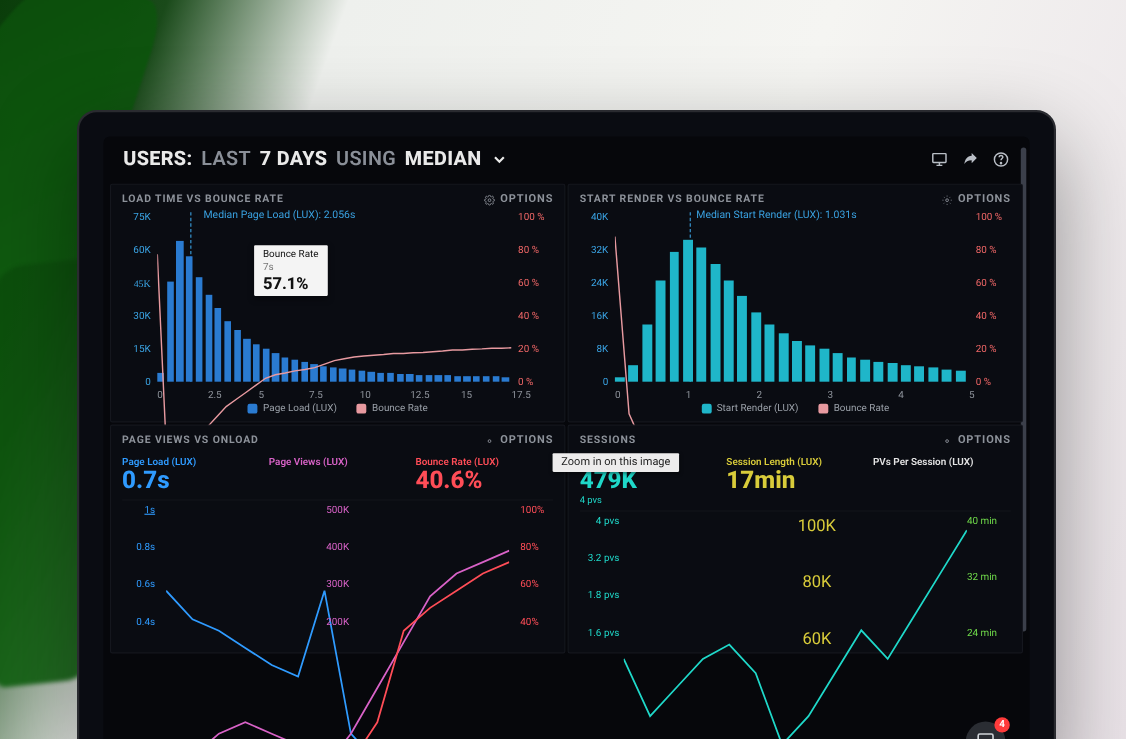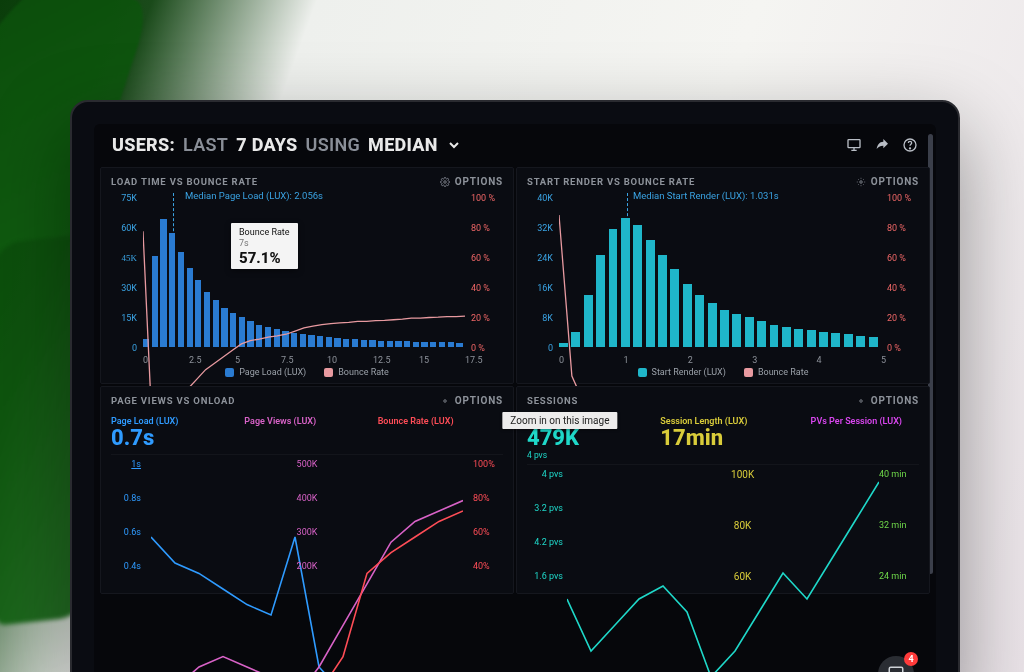--- a/index.html
+++ b/index.html
@@ -59,28 +59,28 @@
 
   .kpi-row { display:flex; justify-content:space-between; gap:8px; border-bottom:1px solid rgba(255,255,255,0.04); padding:6px 0 4px 0; }
   .kpi { flex:1; }
   .kpi .lab { font-size:9px; font-weight:600; }
   .kpi .val { font-size:22px; font-weight:800; line-height:1.1; }
   .c-blue { color:#2f9bff; }
   .c-pink { color:#d862c7; }
   .c-red { color:#ff4d57; }
   .c-teal { color:#1fd8c9; }
   .c-yel { color:#d9cc3a; }
-  .c-grn { color:#d946ef;text-align:center; }
+  .c-grn { color:#e5e5e5; }
 
   .plot2 { position:relative; height:120px; margin-top:4px; }
   .yl2 { position:absolute; left:0; width:30px; text-align:right; font-size:9px; color:#2f9bff;}
   .ym2 { position:absolute; left:50%; transform:translateX(-50%); font-size:9px; color:#d862c7;}
   .yr2 { position:absolute; right:0; width:30px; text-align:left; font-size:9px; color:#ff4d57;}
   .yl2b { position:absolute; left:0; width:36px; text-align:right; font-size:9px; color:#1fd8c9;}
-  .ym2b { position:absolute; left:55%; transform:translateX(-50%); font-size:10px; color:#d9cc3a;}
+  .ym2b { position:absolute; left:55%; transform:translateX(-50%); font-size:15px; color:#d9cc3a;}
   .yr2b { position:absolute; right:0; width:40px; text-align:left; font-size:9px; color:#6fd94a;}
   .area2 { position:absolute; left:40px; right:40px; top:0; bottom:12px;}
 
   .zoombar { position:absolute; left:50%; transform:translateX(-11%); top:288px; background:#edecec; color:#222; font-size:10px; padding:3px 8px; border-radius:1px; box-shadow:0 1px 3px rgba(0,0,0,0.4); z-index:5;}
 
   .chat { position:absolute; right:22px; bottom:6px; width:36px; height:36px; border-radius:50%; background:#2a2d33; display:flex; align-items:center; justify-content:center; z-index:6;}
   .chat .badge { position:absolute; top:-4px; right:-4px; background:#ff3b3b; color:#fff; font-size:9px; width:14px; height:14px; border-radius:50%; display:flex; align-items:center; justify-content:center; font-weight:700;}
   .chat svg { width:18px; height:18px; }
 </style>
 </head>
@@ -293,20 +293,21 @@
         <div class="kpi-row" id="kpi3">
             <div class="kpi c-blue">
               <div class="lab">Page Load (LUX)</div>
               <div class="val">0.7s</div>
             </div>
             <div class="kpi c-pink">
               <div class="lab">Page Views (LUX)</div>
             </div>
             <div class="kpi c-red">
               <div class="lab">Bounce Rate (LUX)</div>
+              <div class="val">40.6%</div>
             </div>
           </div>
         <div class="plot2" id="plot3">
           <svg class="area2" id="line3" preserveAspectRatio="none" viewBox="0 0 100 100">
               <path d="M0,25 L7.6923076923076925,33.33333333333333 L15.384615384615385,36.66666666666666 L23.076923076923077,41.666666666666664 L30.76923076923077,46.666666666666664 L38.46153846153847,50.000000000000014 L46.15384615384615,25 L53.84615384615385,66.66666666666667 L61.53846153846154,75 L69.23076923076923,83.33333333333334 L76.92307692307693,86.66666666666667 L84.61538461538461,90 L92.3076923076923,86.66666666666667 L100,83.33333333333334" stroke="#2f9bff" stroke-width="1.6" fill="none" vector-effect="non-scaling-stroke"></path>
               <path d="M0,80 L7.6923076923076925,73.33333333333333 L15.384615384615385,66.66666666666667 L23.076923076923077,63.333333333333336 L30.76923076923077,66.66666666666667 L38.46153846153847,70 L46.15384615384615,76.66666666666667 L53.84615384615385,66.66666666666667 L61.53846153846154,53.333333333333336 L69.23076923076923,40 L76.92307692307693,26.66666666666667 L84.61538461538461,20 L92.3076923076923,16.666666666666657 L100,13.333333333333329" stroke="#d862c7" stroke-width="1.6" fill="none" vector-effect="non-scaling-stroke"></path>
               <path d="M0,91.66666666666667 L7.6923076923076925,93.33333333333333 L15.384615384615385,95 L23.076923076923077,96.66666666666667 L30.76923076923077,98.33333333333333 L38.46153846153847,100 L46.15384615384615,70 L53.84615384615385,75 L61.53846153846154,63.333333333333336 L69.23076923076923,36.66666666666667 L76.92307692307693,30 L84.61538461538461,25 L92.3076923076923,20 L100,16.666666666666657" stroke="#ff4d57" stroke-width="1.6" fill="none" vector-effect="non-scaling-stroke"></path>
             </svg>
         <div class="yl2" style="top: 0%; text-decoration: underline;">1s</div>
             <div class="yl2" style="top: 28.3333%;">0.8s</div>
@@ -348,21 +349,21 @@
             </div>
           </div>
         <div class="plot2" id="plot4">
           <svg class="area2" id="line4" preserveAspectRatio="none" viewBox="0 0 100 100">
               <path d="M0,41.666666666666664 L7.6923076923076925,58.33333333333333 L15.384615384615385,50.000000000000014 L23.076923076923077,41.666666666666664 L30.76923076923077,37.5 L38.46153846153847,45.833333333333336 L46.15384615384615,66.66666666666667 L53.84615384615385,58.33333333333333 L61.53846153846154,45.833333333333336 L69.23076923076923,33.33333333333333 L76.92307692307693,41.666666666666664 L84.61538461538461,29.16666666666667 L92.3076923076923,16.666666666666657 L100,4.166666666666671" stroke="#1fd8c9" stroke-width="1.6" fill="none" vector-effect="non-scaling-stroke"></path>
               <path d="M0,249.925 L7.6923076923076925,249.93 L15.384615384615385,249.935 L23.076923076923077,249.9375 L30.76923076923077,249.94 L38.46153846153847,249.9425 L46.15384615384615,249.945 L53.84615384615385,249.9425 L61.53846153846154,249.94 L69.23076923076923,249.935 L76.92307692307693,249.93 L84.61538461538461,249.92000000000002 L92.3076923076923,249.91 L100,249.9" stroke="#d9cc3a" stroke-width="1.6" fill="none" vector-effect="non-scaling-stroke"></path>
               <path d="M0,-343.75 L7.6923076923076925,-312.5 L15.384615384615385,-281.25 L23.076923076923077,-250 L30.76923076923077,-237.5 L38.46153846153847,-218.75 L46.15384615384615,-187.5 L53.84615384615385,-200 L61.53846153846154,-218.75 L69.23076923076923,-250 L76.92307692307693,-281.25 L84.61538461538461,-312.5 L92.3076923076923,-350 L100,-375" stroke="#6fd94a" stroke-width="1.6" fill="none" vector-effect="non-scaling-stroke"></path>
             </svg>
         <div class="yl2b" style="top: 0%;">4 pvs</div>
             <div class="yl2b" style="top: 28.3333%;">3.2 pvs</div>
-            <div class="yl2b" style="top: 56.6667%;">4.2 pvs</div>
+            <div class="yl2b" style="top: 56.6667%;">1.8 pvs</div>
             <div class="yl2b" style="top: 85%;">1.6 pvs</div>
             <div class="ym2b" style="top: 0%;">100K</div>
             <div class="ym2b" style="top: 42.5%;">80K</div>
             <div class="ym2b" style="top: 85%;">60K</div>
             <div class="yr2b" style="top: 0%;">40 min</div>
             <div class="yr2b" style="top: 42.5%;">32 min</div>
             <div class="yr2b" style="top: 85%;">24 min</div>
           </div>
       </div>
 

